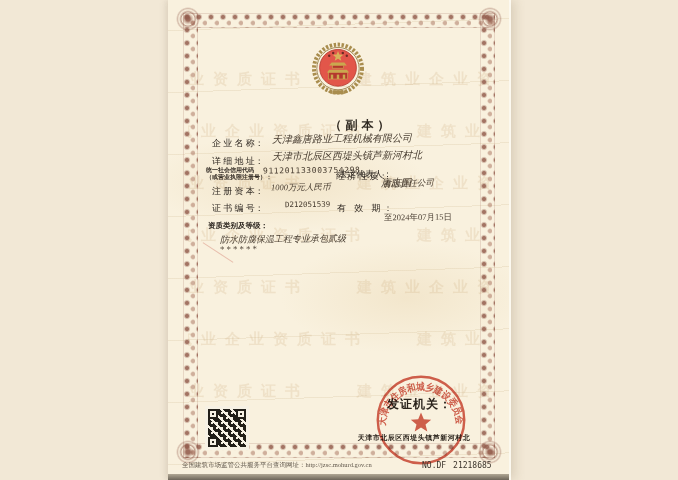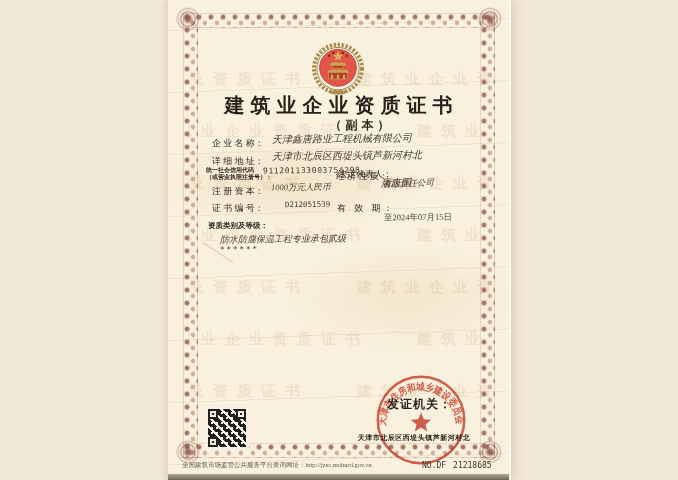--- a/index.html
+++ b/index.html
@@ -122,21 +122,20 @@
       <path d="M26 42 L54 42 L51 38.5 L29 38.5 Z" fill="#caa84f"></path>
       <rect x="28" y="42" width="24" height="8" fill="#b4382e" stroke="#caa84f" stroke-width=".8"></rect>
       <rect x="31" y="44.5" width="3" height="5.5" fill="#caa84f"></rect>
       <rect x="38.5" y="44.5" width="3" height="5.5" fill="#caa84f"></rect>
       <rect x="46" y="44.5" width="3" height="5.5" fill="#caa84f"></rect>
       <rect x="33" y="64" width="14" height="5" rx="1" fill="#a98d4e"></rect>
       <path d="M27 66 l6-2 0 5 Z" fill="#a98d4e"></path>
         <path d="M53 66 l-6-2 0 5 Z" fill="#a98d4e"></path>
     </svg>
 
-    <div class="title">建筑业企业资质证书</div>
     <div class="subtitle">（副本）</div>
 
     <div class="lab" style="left:44px;top:137px;">企 业 名 称：</div>
     <div class="val" style="left:104px;top:132px;">天津鑫唐路业工程机械有限公司</div>
 
     <div class="lab" style="left:44px;top:155px;">详 细 地 址：</div>
     <div class="val" style="left:104px;top:149px;">天津市北辰区西堤头镇芦新河村北</div>
 
     <div class="code-label">
       <div>统一社会信用代码</div>

